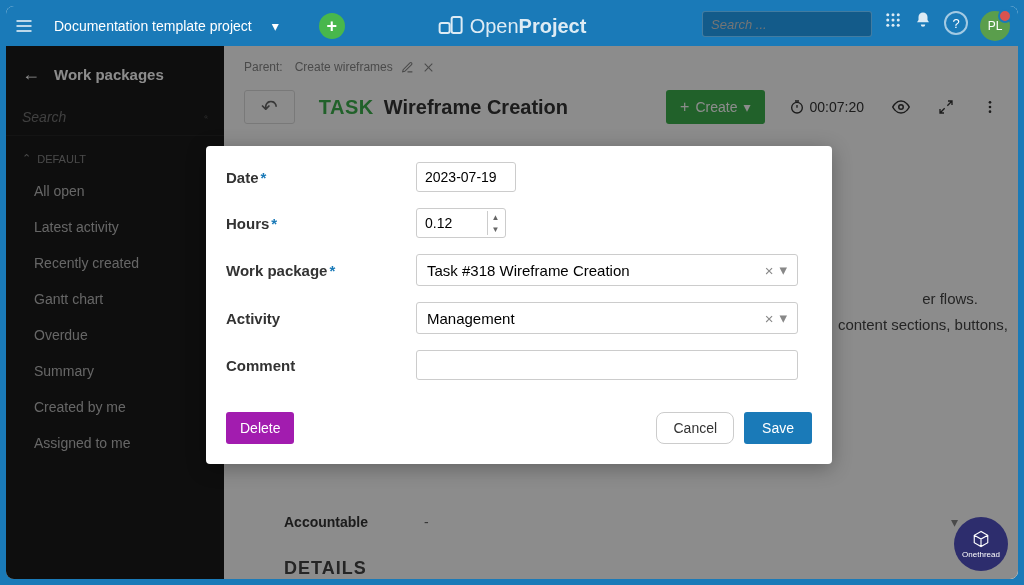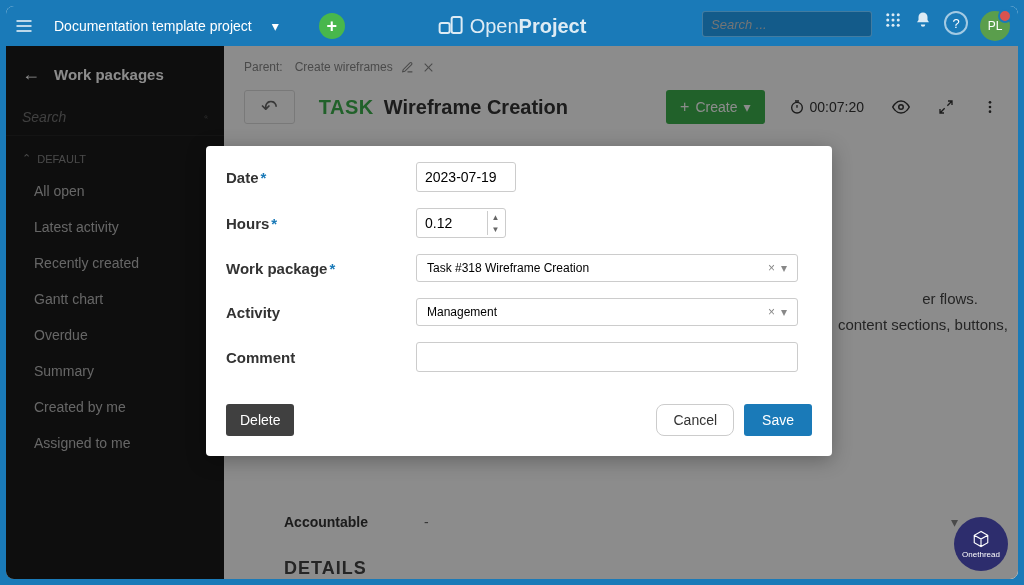--- a/index.html
+++ b/index.html
@@ -52,26 +52,26 @@
     .modal-title { font-weight: 700; font-size: 19px; color: #333;}
     .modal-body { padding: 16px 20px;}
     .form-row { display: flex; align-items: center; margin-bottom: 16px;}
     .form-label { width: 190px; font-weight: 600; color: #333; font-size: 15px;}
     .required { color: #1a7ab8; margin-left: 2px;}
     .form-control { flex: 1;}
     .input-date { width: 100px; padding: 6px 8px; border: 1px solid #ccc; border-radius: 3px; font-size: 14px;}
     .input-hours { width: 90px; padding: 6px 8px; border: 1px solid #ccc; border-radius: 3px; font-size: 14px; position: relative;}
     .spinner { position: absolute; right: 3px; top: 3px; bottom: 3px; width: 16px; border-left: 1px solid #ccc; display:flex; flex-direction:column;}
     .spinner div { flex:1; display:flex; align-items:center; justify-content:center; font-size:8px; color:#666; cursor:pointer;}
-    .input-select { position: relative; display: flex; align-items: center; width: 382px; padding: 6px 10px; border: 1px solid #ccc; border-radius: 3px; font-size: 12px;}
+    .input-select { position: relative; display: flex; align-items: center; width: 382px; padding: 6px 10px; border: 1px solid #ccc; border-radius: 3px; font-size: 15px;}
     .select-x { margin-left: auto; color: #888; margin-right: 6px; cursor:pointer;}
     .select-chev { color: #888; cursor: pointer;}
     .input-comment { width: 382px; padding: 6px 10px; border: 1px solid #ccc; border-radius: 3px; height: 30px;}
     .modal-footer { display: flex; padding: 0 20px 20px;}
-    .delete-btn { background: #404040; color: #fff; border: none; border-radius: 3px; padding: 7px 14px; font-size: 14px; cursor: pointer;}
+    .delete-btn { background: #a21caf; color: #fff; border: none; border-radius: 3px; padding: 7px 14px; font-size: 14px; cursor: pointer;}
     .cancel-btn { margin-left: auto; background: #fff; border: 1px solid #ccc; border-radius: 8px; padding: 7px 16px; font-size: 14px; cursor: pointer; color:#333;}
     .save-btn { background: #1a7ab8; color: #fff; border: none; border-radius: 3px; padding: 7px 18px; font-size: 14px; margin-left: 10px; cursor: pointer;}
     .brand-badge { position: absolute; bottom: 8px; right: 10px; width: 54px; height: 54px; background: #2d2d6d; border-radius: 50%; display:flex; flex-direction:column; align-items:center; justify-content:center; color:#fff; font-size:8px;}
     .brand-badge svg { width: 20px; height: 18px; margin-bottom: 2px;}
     .body-text { position: absolute; top: 240px; left: 280px; right: 10px; color: #444; font-size: 15px; line-height: 1.7;}
     .hours-wrap{position:relative; width:90px;}
   </style>
 </head>
 <body>
 

